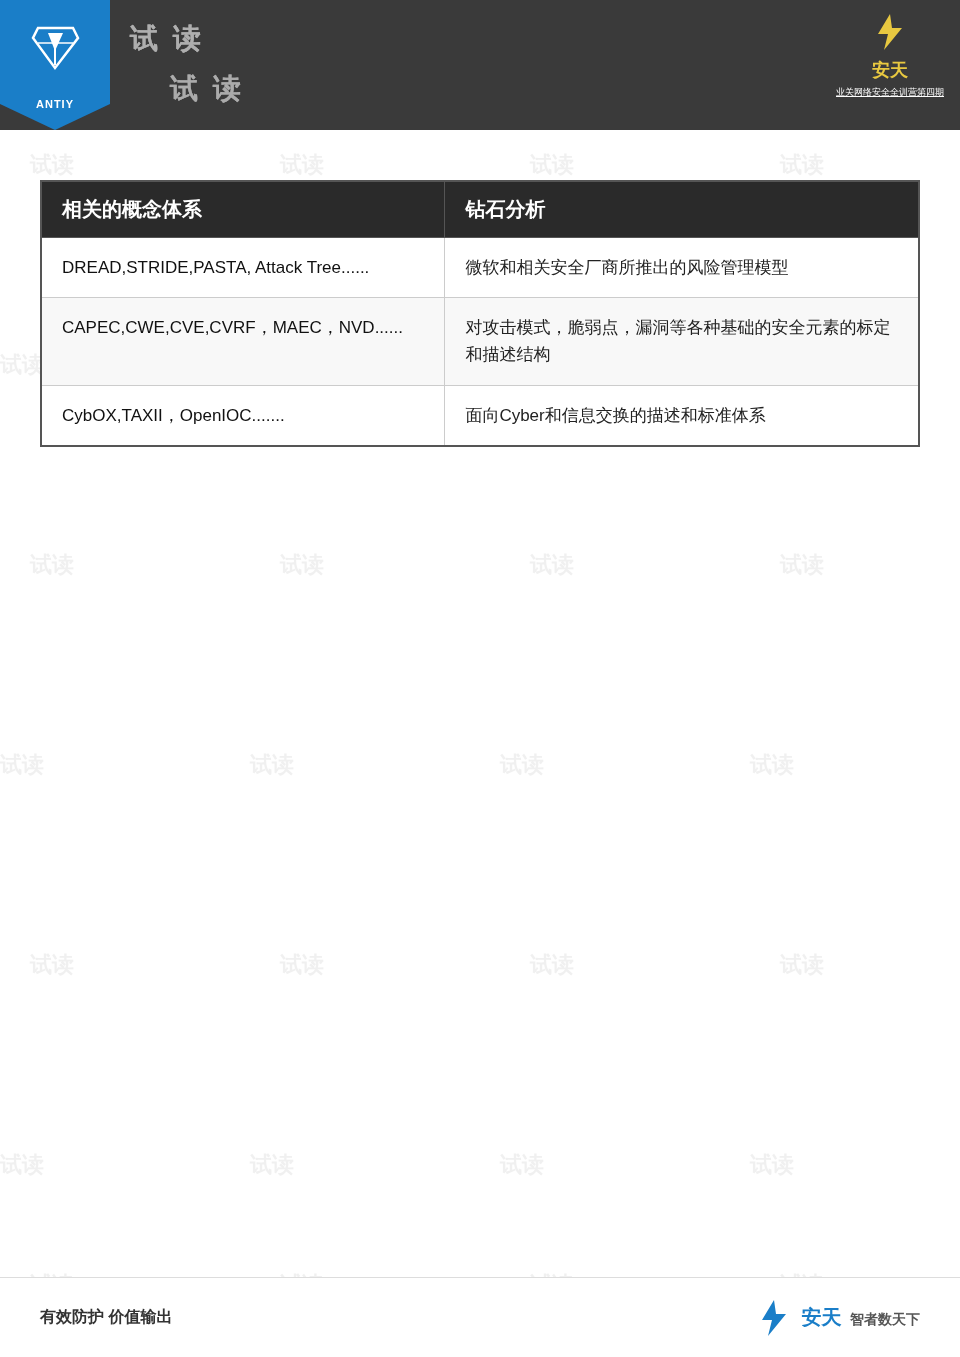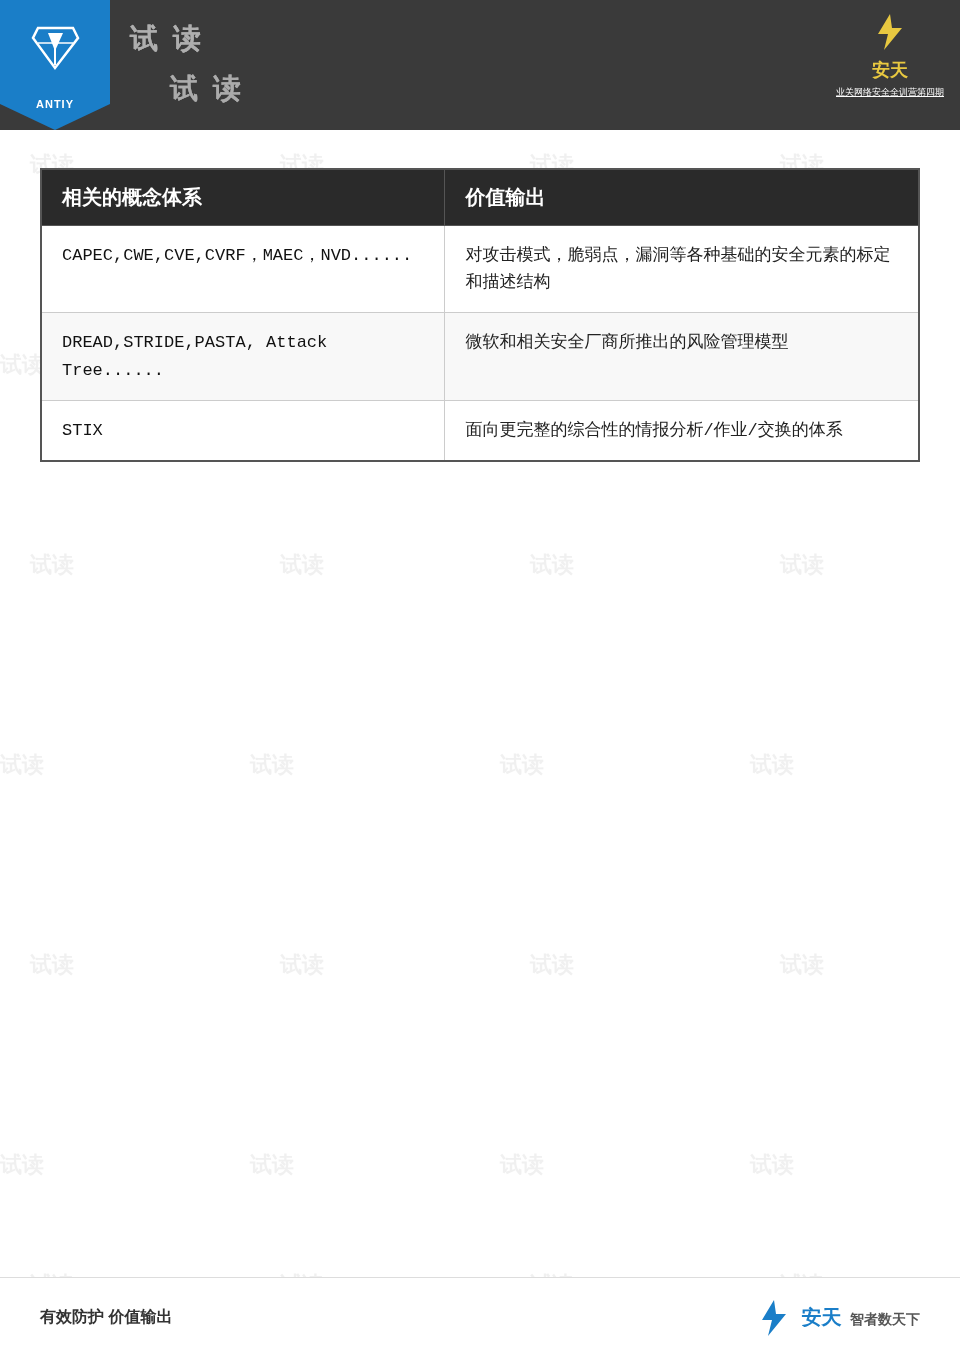--- a/index.html
+++ b/index.html
@@ -98,23 +98,22 @@
     .header-logo-right .sub-text {
       color: #ffffff;
       font-size: 9px;
       text-align: center;
       margin-top: 4px;
       text-decoration: underline;
     }
 
     
     .main-content {
-      padding: 28px 40px 30px 40px;
-      position: relative;
-      font-family: Liberation Mono, monospace;
+      padding: 40px 40px 30px 40px;
+      position: relative;
     }
 
     
     .data-table {
       width: 100%;
       border-collapse: collapse;
       border: 2px solid #555;
       margin-top: 10px;
     }
 
@@ -277,35 +276,35 @@
   <span class="pw" style="top:1270px; left:280px;">试读</span>
   <span class="pw" style="top:1270px; left:530px;">试读</span>
   <span class="pw" style="top:1270px; left:780px;">试读</span>
 </div>
 
 <div class="main-content">
   <table class="data-table">
     <thead>
       <tr>
         <th class="col-left">相关的概念体系</th>
-        <th class="col-right">价值输出</th>
+        <th class="col-right">钻石分析</th>
       </tr>
     </thead>
     <tbody id="table-body">
+        <tr>
+          <td class="col-left">DREAD,STRIDE,PASTA, Attack Tree......</td>
+          <td class="col-right">微软和相关安全厂商所推出的风险管理模型</td>
+        </tr>
         <tr>
           <td class="col-left">CAPEC,CWE,CVE,CVRF，MAEC，NVD......</td>
           <td class="col-right">对攻击模式，脆弱点，漏洞等各种基础的安全元素的标定和描述结构</td>
         </tr>
         <tr>
-          <td class="col-left">DREAD,STRIDE,PASTA, Attack Tree......</td>
-          <td class="col-right">微软和相关安全厂商所推出的风险管理模型</td>
-        </tr>
-        <tr>
-          <td class="col-left">STIX</td>
-          <td class="col-right">面向更完整的综合性的情报分析/作业/交换的体系</td>
+          <td class="col-left">CybOX,TAXII，OpenIOC.......</td>
+          <td class="col-right">面向Cyber和信息交换的描述和标准体系</td>
         </tr>
       </tbody>
   </table>
 </div>
 
 <div class="footer">
   <div class="footer-left">有效防护 价值输出</div>
   <div class="footer-right">
     <svg width="40" height="40" viewBox="0 0 40 40">
       <polygon points="20,2 8,22 18,22 14,38 32,16 22,16" fill="#1a7ec8"></polygon>

